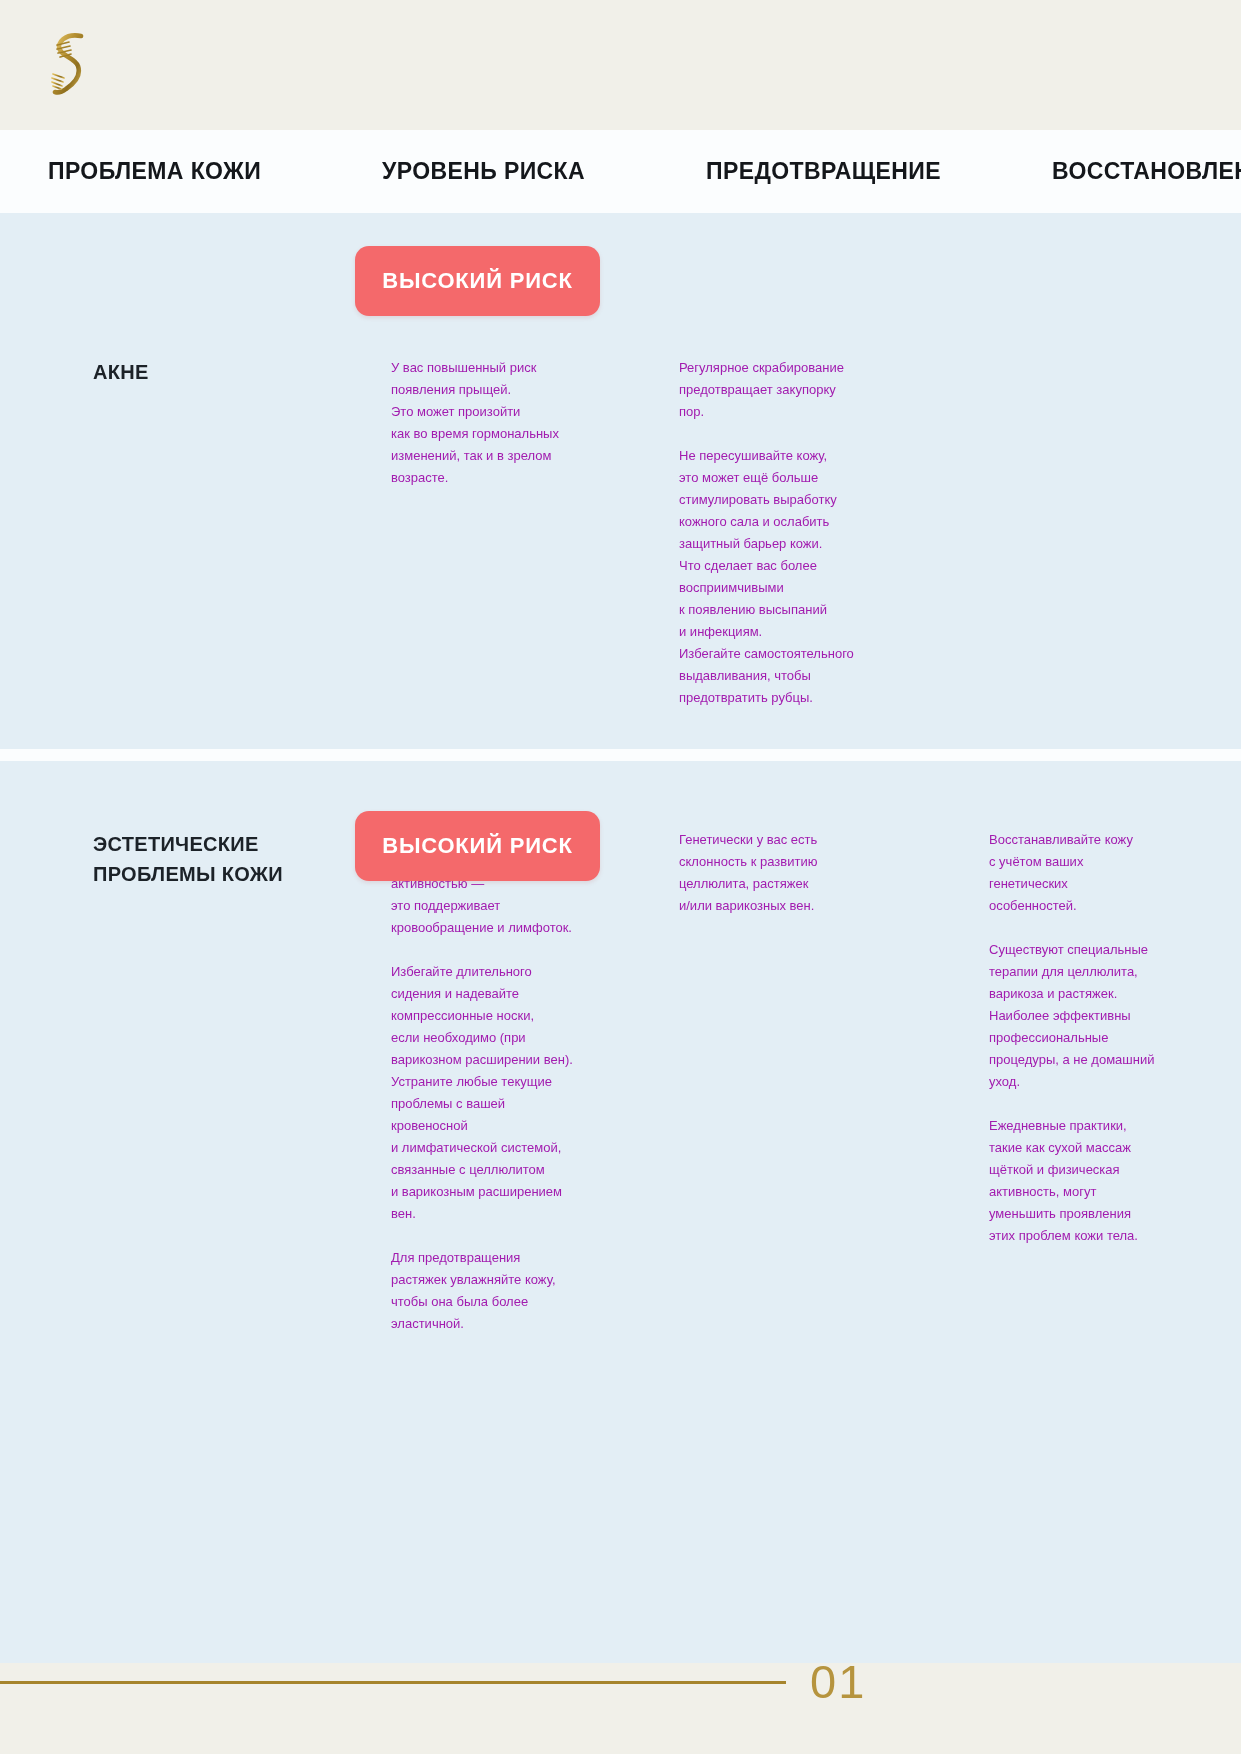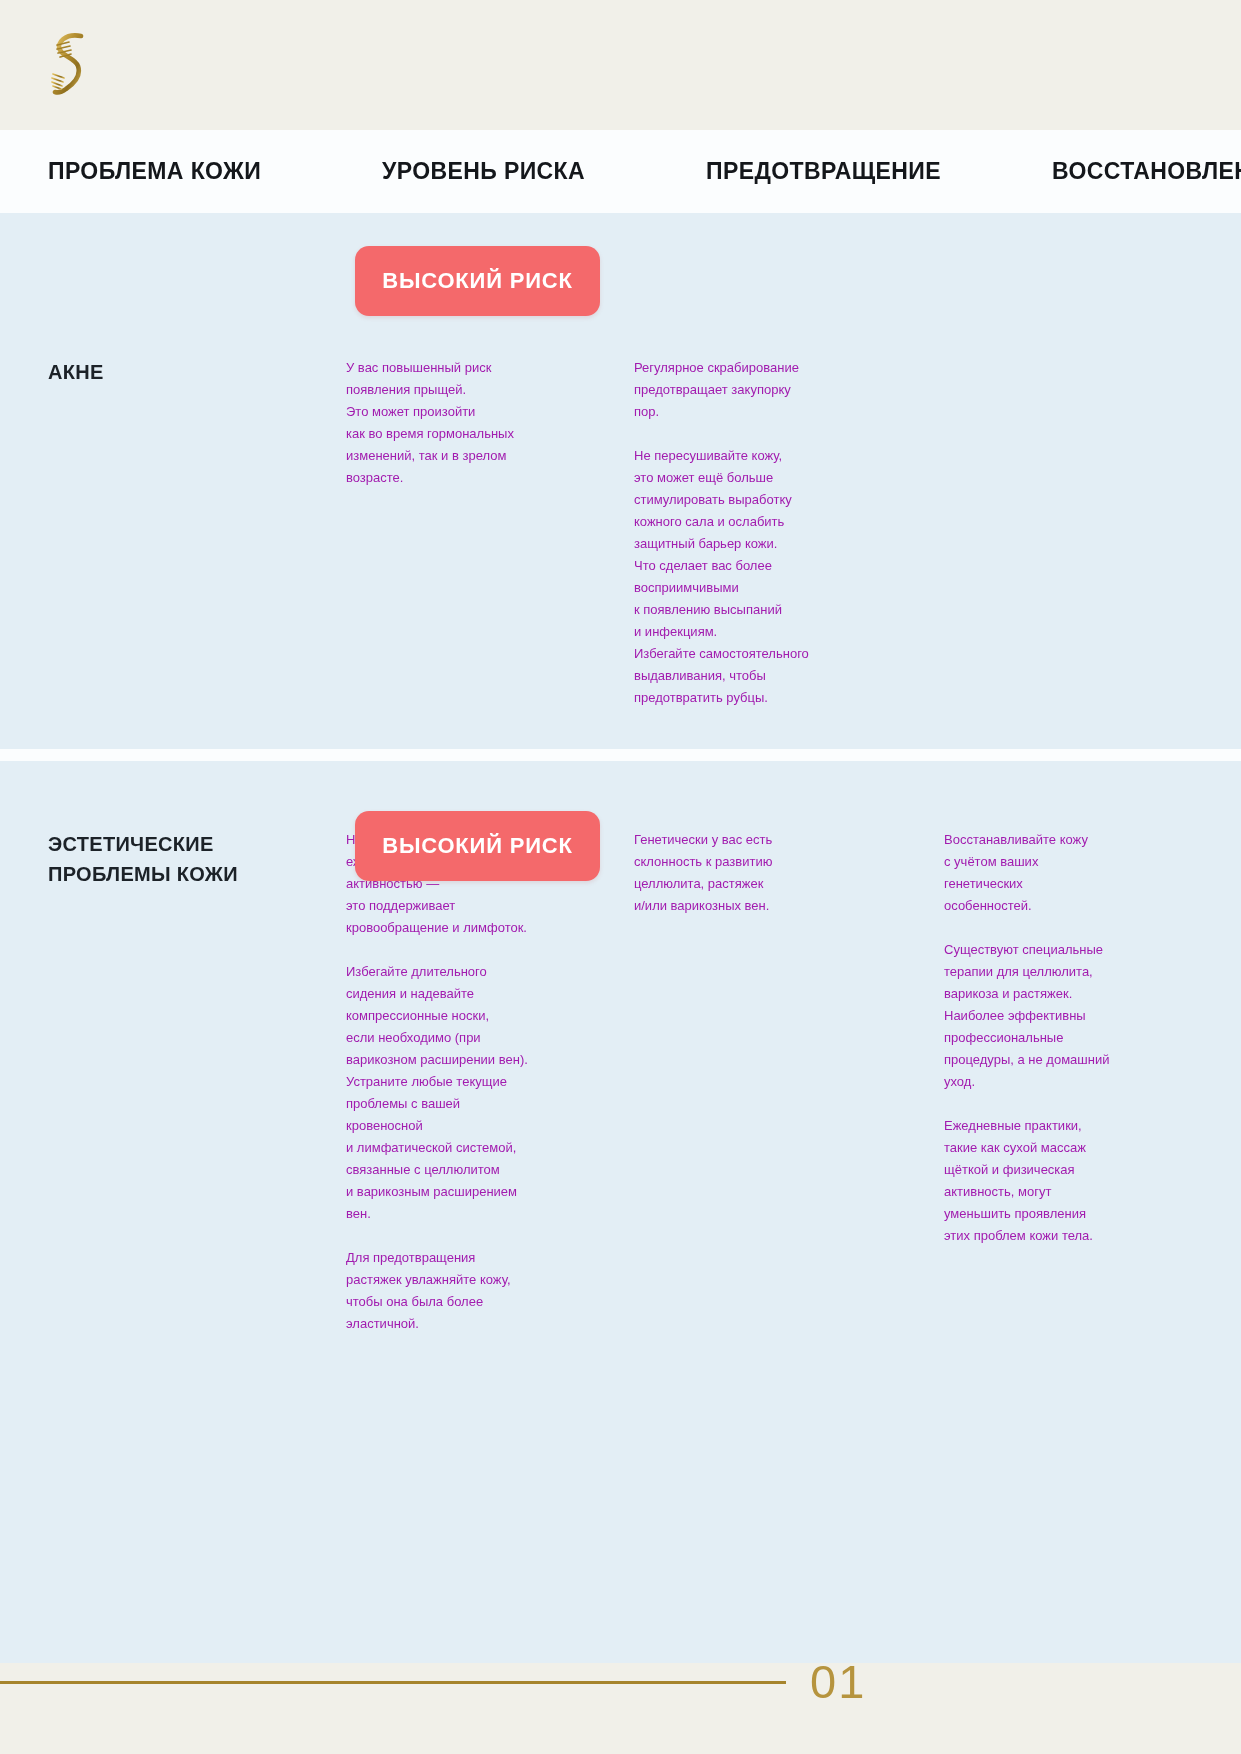--- a/index.html
+++ b/index.html
@@ -48,20 +48,21 @@
   .s2 .badge { top: 50px; }
   .badge span {
     color: #ffffff; font-size: 22px; font-weight: 700; letter-spacing: 0.8px;
   }
 
   .row {
     display: grid;
     grid-template-columns: 298px 288px 310px auto;
     padding: 0 44px 0 48px;
     box-sizing: border-box;
+    margin-left: 45px;
   }
   .s1 .row { padding-top: 144px; }
   .s2 .row { padding-top: 68px; }
 
   .cell {
     font-size: 13px; line-height: 22px; color: #a21caf;
     white-space: pre-line;
   }
   .cell.label {
     font-size: 20px; font-weight: 700; color: #1c2228;

